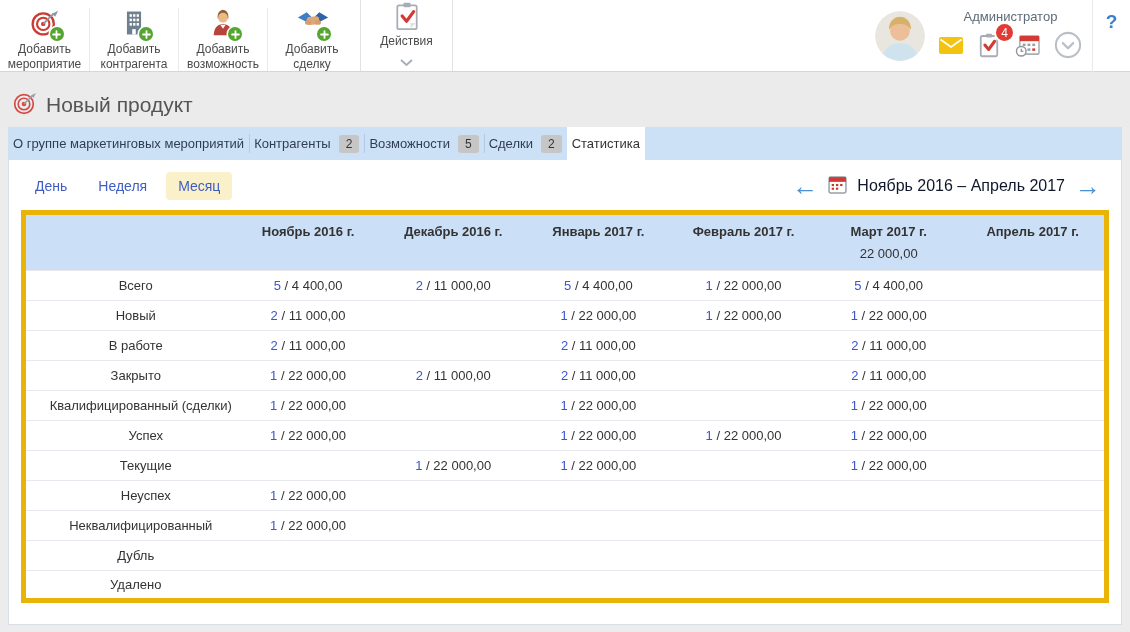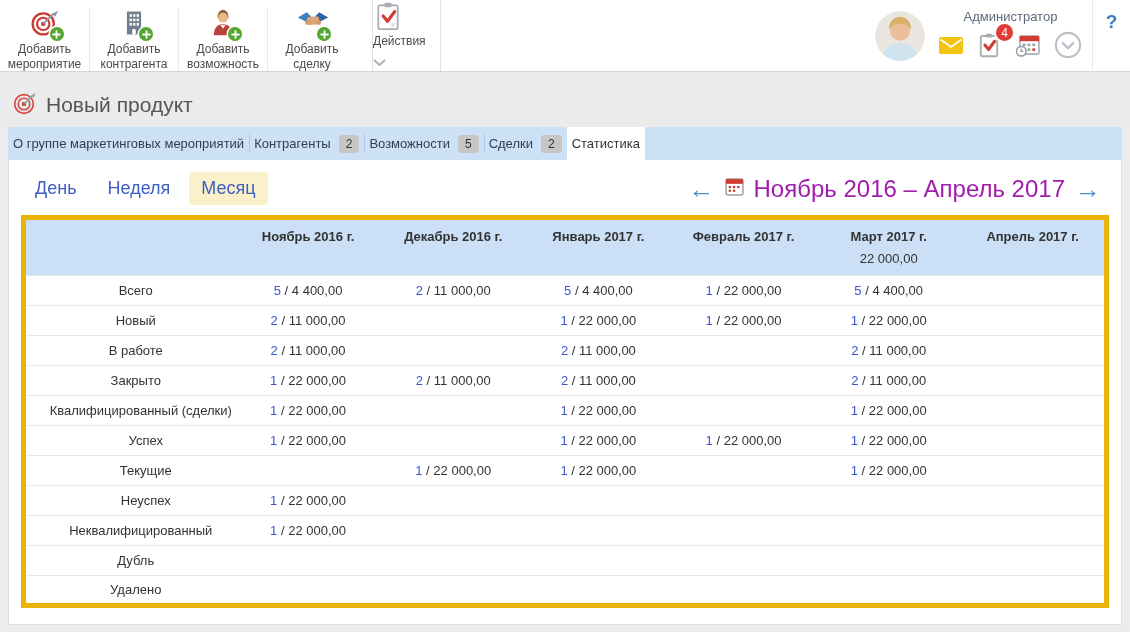--- a/index.html
+++ b/index.html
@@ -23,22 +23,22 @@
   .tb-btn + .tb-btn { border-left:1px solid #e9e9e9; }
   .tb-icon { position:relative; width:30px; height:30px; display:block; }
   .tb-icon svg { display:block; }
   .plus-badge {
     position:absolute; right:-4px; bottom:-3px; width:14px; height:14px;
     background:var(--plus-green,#55a630); border-radius:50%;
     box-shadow:0 0 0 1.5px #fff; display:flex; align-items:center; justify-content:center;
   }
   .tb-label { font-size:12px; line-height:1.2; color:#4a4a4a; text-align:center; }
   .actions-btn {
-    width:69px; margin-left:16px; border-left:1px solid #e2e2e2; border-right:1px solid #e2e2e2;
-    display:flex; flex-direction:column; align-items:flex-start; justify-content:center; gap:3px;
+    width:93px; margin-left:4px; border-left:1px solid #e2e2e2; border-right:1px solid #e2e2e2;
+    display:flex; flex-direction:column; align-items:center; justify-content:center; gap:3px;
     cursor:pointer;
   }
   .user-cluster {
     position:absolute; right:48px; top:0; height:72px;
     display:flex; align-items:center; gap:14px;
   }
   .avatar { width:50px; height:50px; border-radius:50%; overflow:hidden; flex:0 0 auto; }
   .user-right { display:flex; flex-direction:column; align-items:center; }
   .user-name { font-size:13px; color:#5d6b7a; margin-bottom:7px; }
   .user-icons { display:flex; align-items:center; gap:14px; }
@@ -79,26 +79,26 @@
   }
   
   .panel {
     margin:0 8px; background:#fff; border:1px solid #d9dfe8; border-top:none;
     height:465px;
   }
   .controls-row {
     display:flex; justify-content:space-between; align-items:center;
     padding:12px 12px 10px 14px;
   }
-  .period { display:flex; align-items:center; gap:7px; font-size:18px; }
+  .period { display:flex; align-items:center; gap:7px; font-size:14px; }
   .period-opt { color:var(--link-blue,#3f5ec4); padding:6px 12px; border-radius:4px; cursor:pointer; }
   .period-opt.selected { background:var(--pill-cream,#faf0ca); }
   .datenav { display:flex; align-items:center; gap:10px; padding-right:8px; }
   .nav-arrow { color:var(--arrow-blue,#4a90d2); font-size:26px; line-height:1; cursor:pointer; }
-  .range-label { font-size:24px; color:#a21caf; }
+  .range-label { font-size:16px; color:#0f172a; }
   
   .stats-table {
     margin:0 12px; width:calc(100% - 24px); border-collapse:collapse;
     border:5px solid #eab308; table-layout:fixed; font-size:13px;
   }
   .stats-table thead th {
     background:var(--table-header,#cbdff6); font-weight:bold; color:#333;
     text-align:center; padding:9px 4px 0 4px; vertical-align:top;
   }
   .mname { font-size:13px; }

